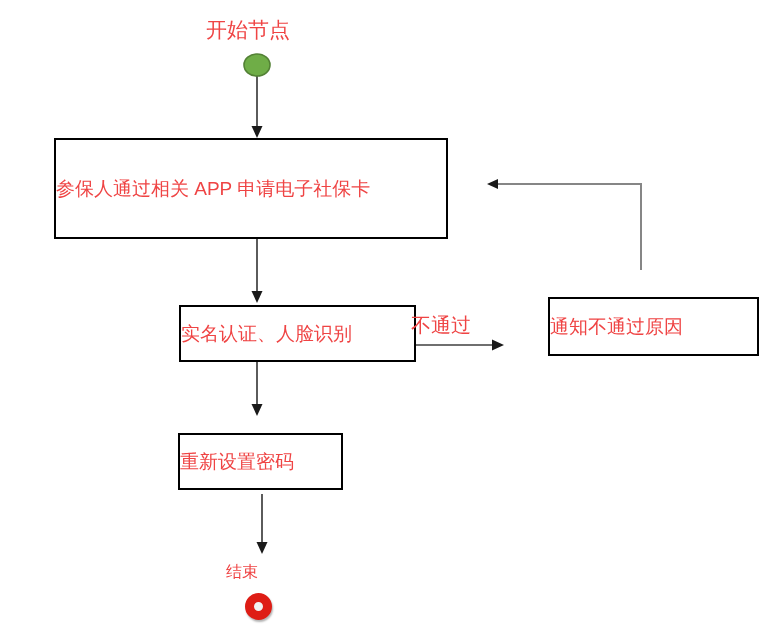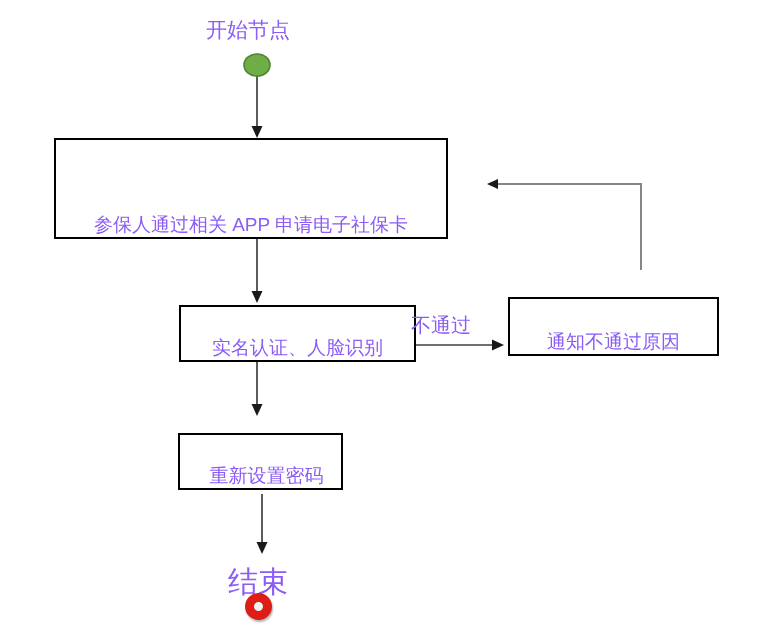--- a/index.html
+++ b/index.html
@@ -1,51 +1,51 @@
 <!DOCTYPE html>
 <html style="--start-fill: #6fad47; --start-stroke: #538135; --end-ring: #de1d15; --connector: #3f3f3f; --feedback-line: #868686; --arrowhead: #1a1a1a; --box-border: #000000;"><head>
 <meta charset="utf-8">
 <style>
   html,body{margin:0;padding:0;background:#ffffff;}
   #canvas{
     position:relative;
     width:769px;height:627px;
     background:#ffffff;
     font-family:"Liberation Sans","DejaVu Sans",sans-serif;
-    color:#8b5cf6;
+    color:#ef4444;
     overflow:hidden;
   }
   #connectors{
     position:absolute;left:0;top:0;width:769px;height:627px;z-index:1;
   }
   .connector{stroke:var(--connector);stroke-width:1.7;fill:none;}
   .feedback{stroke:var(--feedback-line);stroke-width:2;fill:none;}
   .arrowhead{fill:var(--arrowhead);stroke:none;}
   .node-box{
     position:absolute;z-index:2;
     background:#ffffff;
     border:2px solid var(--box-border);
     box-sizing:border-box;
-    display:flex;align-items:flex-end;justify-content:center;
+    display:flex;flex-direction:column;align-items:flex-start;justify-content:center;
     text-align:center;
     font-size:19px;line-height:1.25;
     white-space:nowrap;
   }
   .floating-label{
     position:absolute;z-index:2;text-align:center;white-space:nowrap;
   }
   #start-label{left:188px;top:16px;width:120px;font-size:21px;}
   #start-ellipse-svg{position:absolute;left:242px;top:52px;z-index:2;}
   .start-ellipse{fill:var(--start-fill);stroke:var(--start-stroke);stroke-width:1.6;}
   #apply-box{left:54px;top:138px;width:394px;height:101px;gap:27px;}
   #verify-box{left:138px;top:305px;width:237px;height:57px;margin-left:41px;}
-  #notify-box{left:508px;top:297px;width:211px;height:59px;}
-  #reset-box{left:178px;top:433px;width:165px;height:57px;padding-left:12px;}
+  #notify-box{left:548px;top:297px;width:211px;height:59px;}
+  #reset-box{left:178px;top:433px;width:165px;height:57px;}
   #fail-label{left:391px;top:312px;width:100px;font-size:20px;}
-  #end-label{left:208px;top:562px;width:100px;font-size:30px;}
+  #end-label{left:192px;top:562px;width:100px;font-size:16px;}
   #end-ring{
     position:absolute;z-index:2;
     left:245px;top:593px;
     width:27px;height:27px;box-sizing:border-box;
     border:9px solid var(--end-ring);
     border-radius:50%;
     background:#f2f2f2;
     box-shadow:1px 2px 2px rgba(0,0,0,0.30);
   }
 </style>

